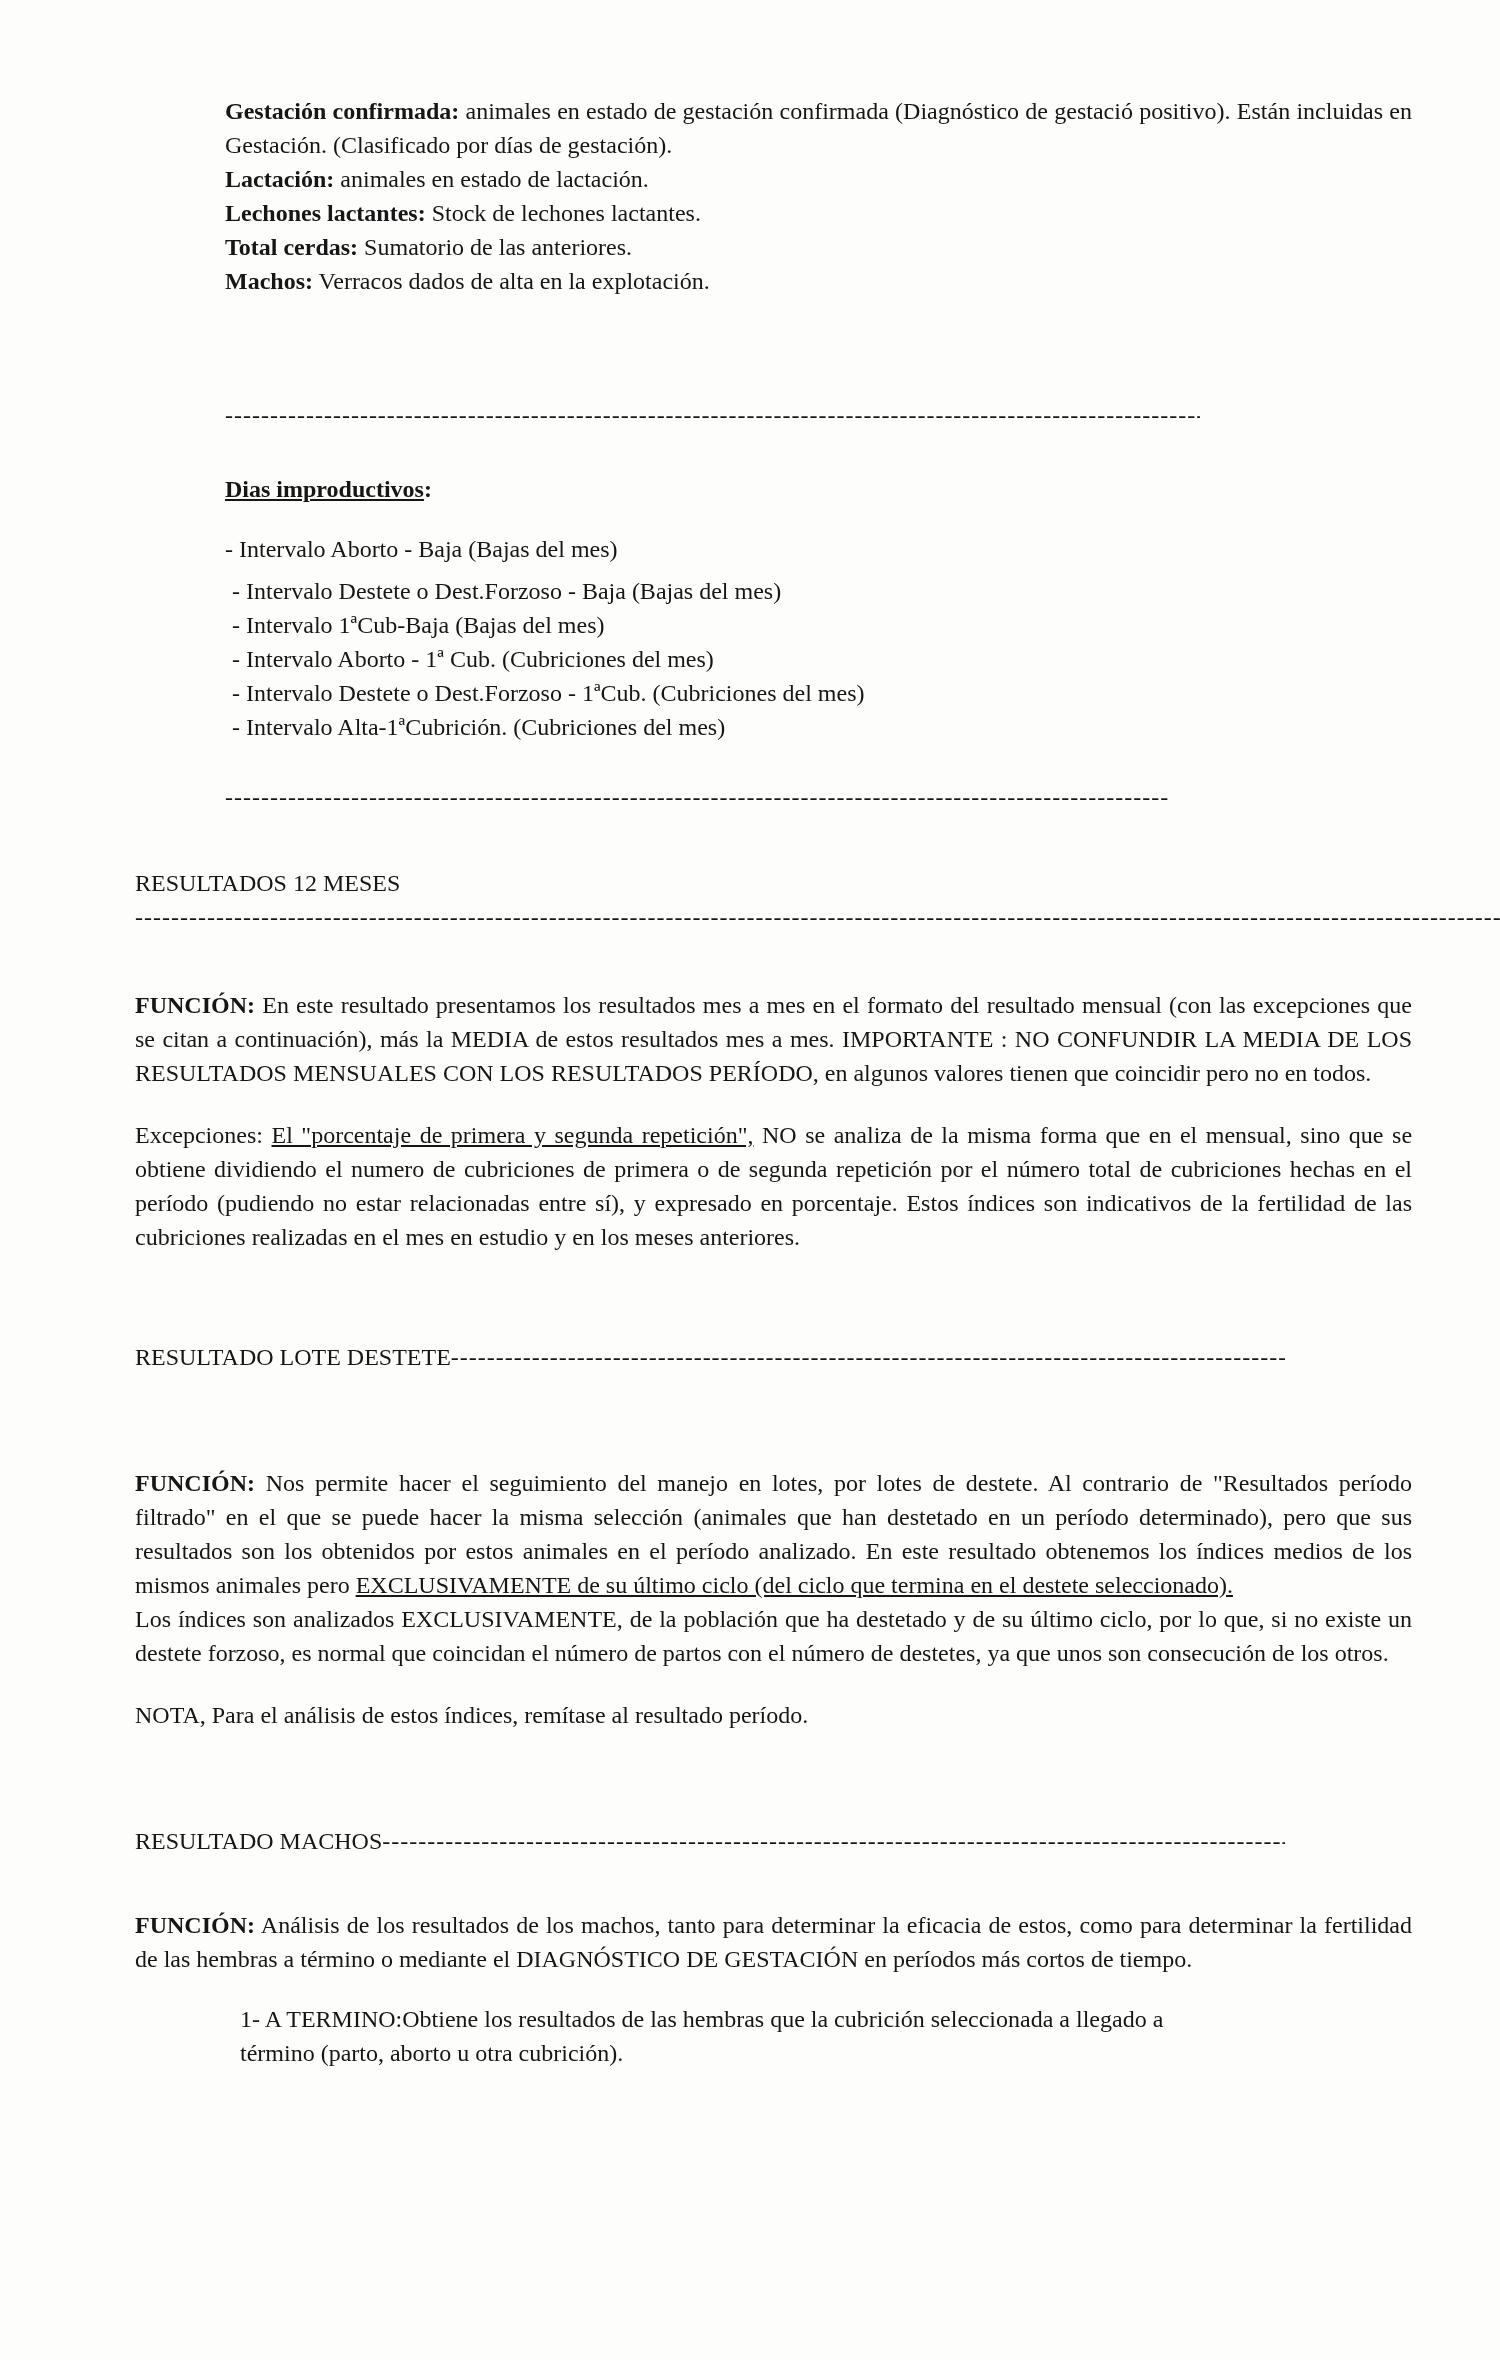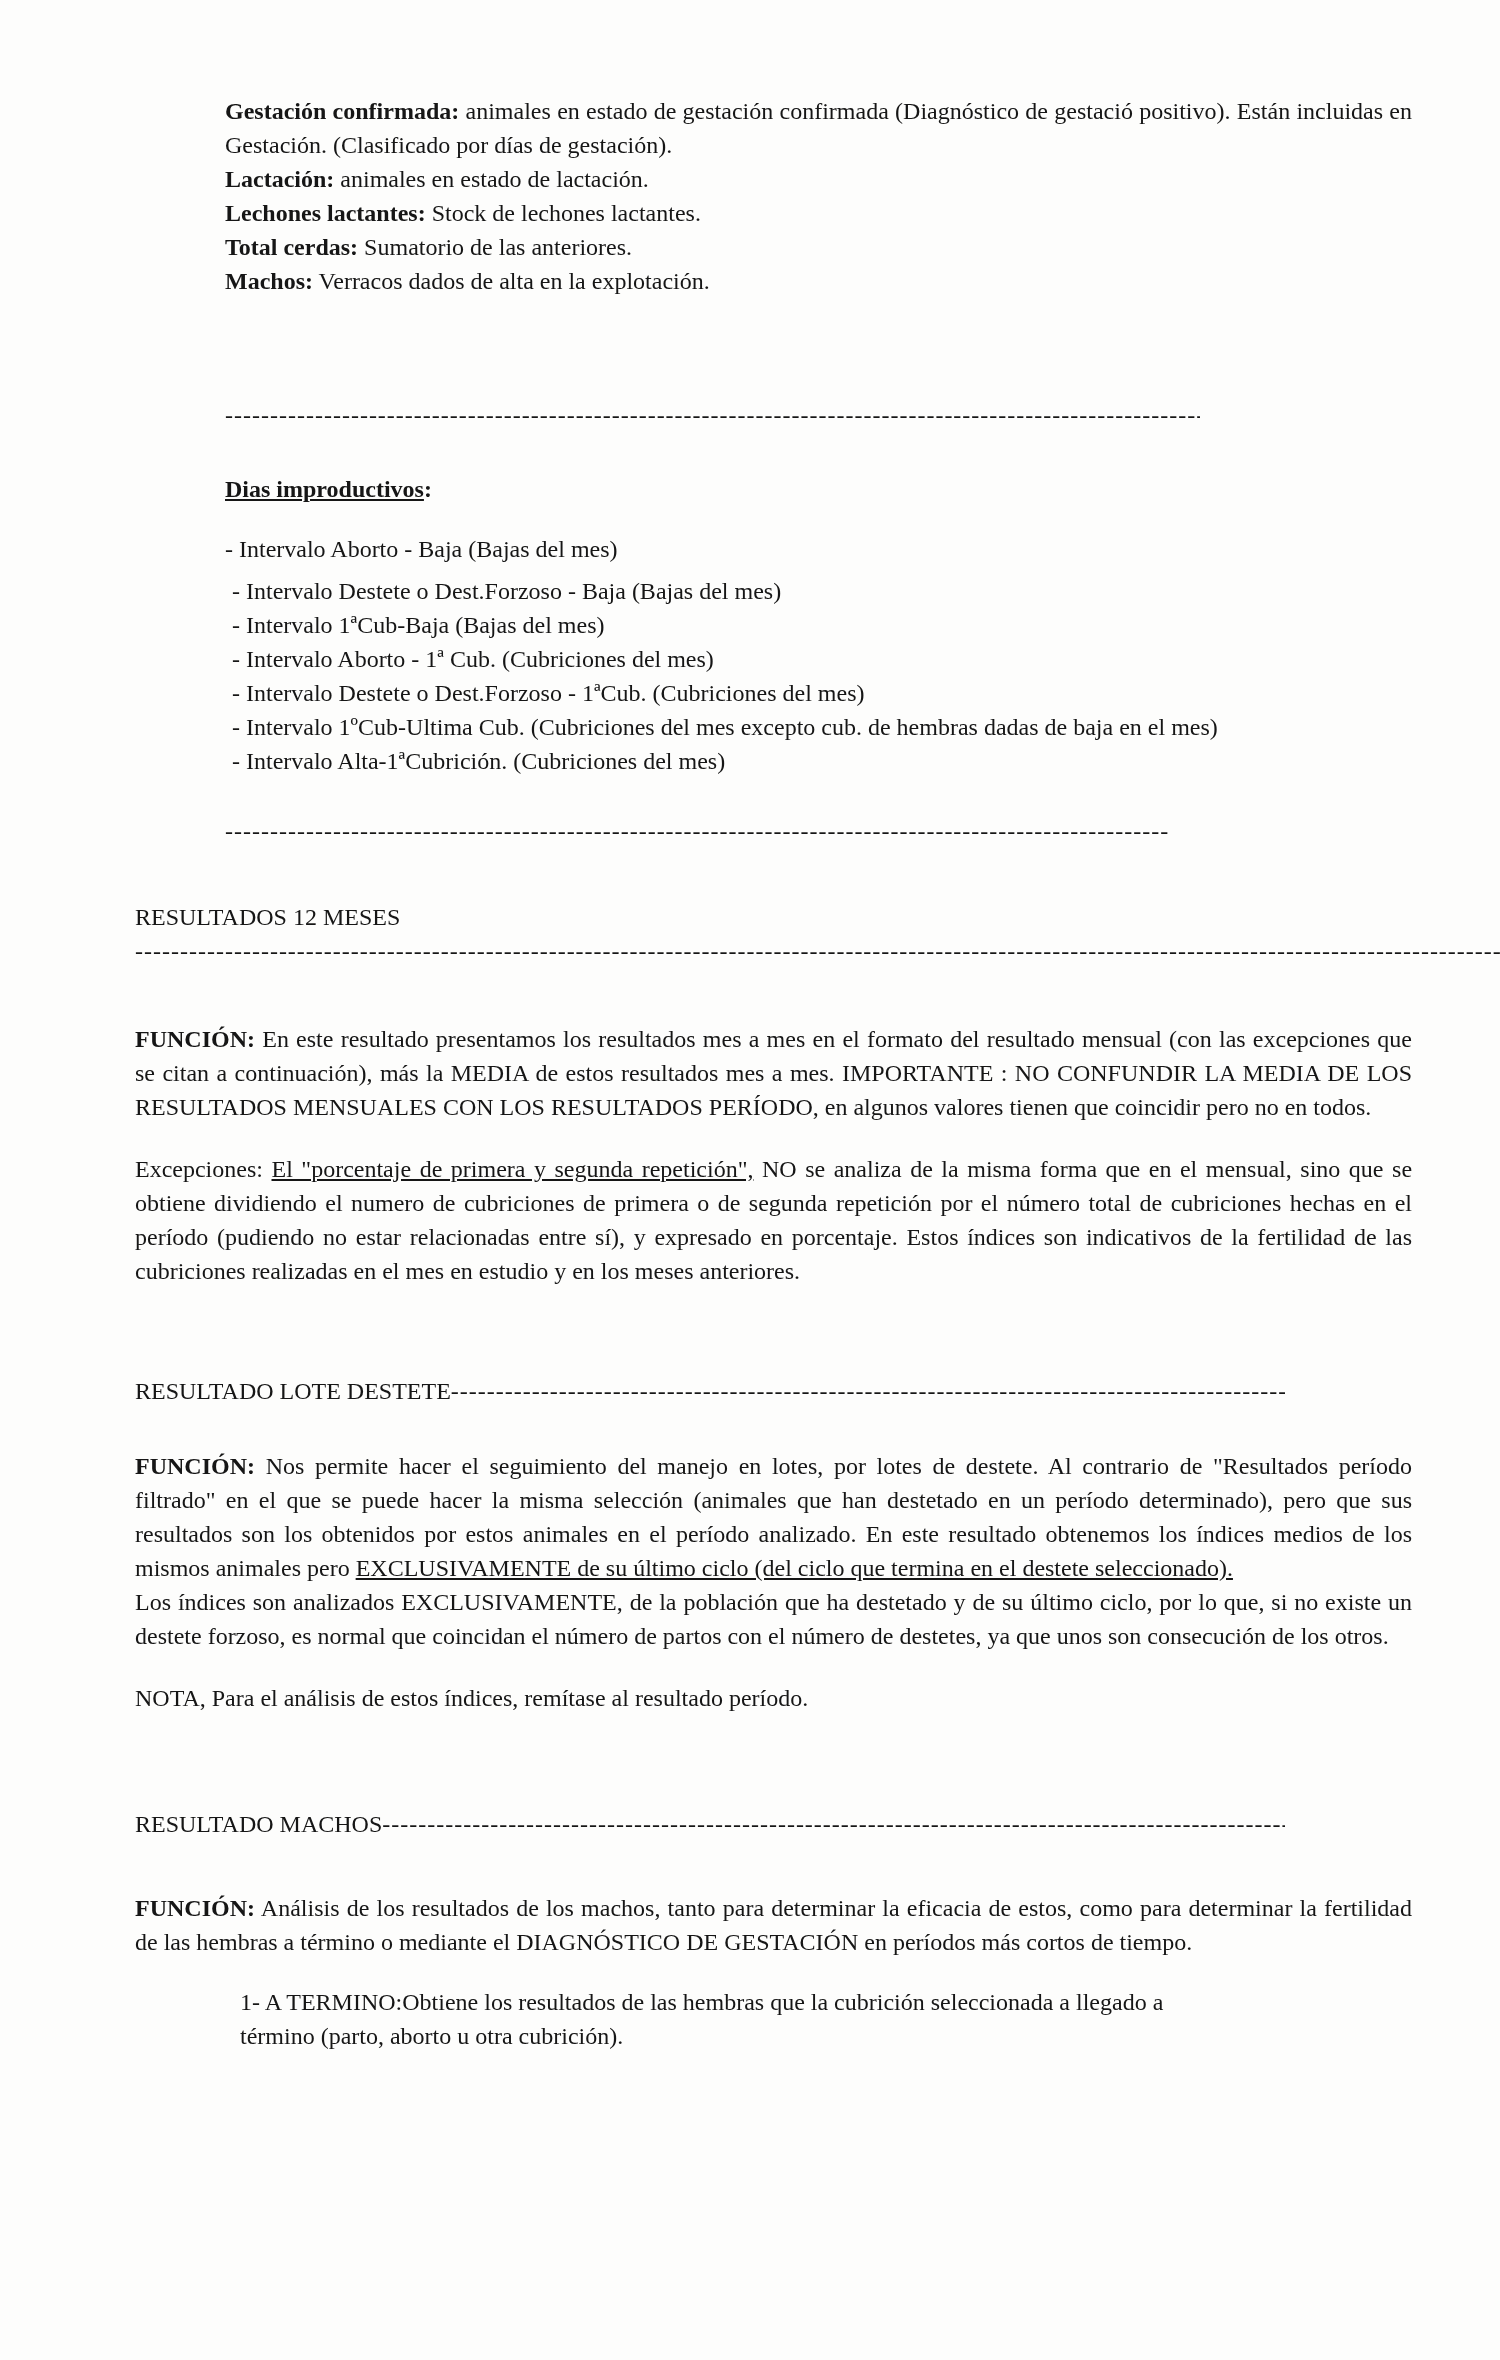--- a/index.html
+++ b/index.html
@@ -58,21 +58,21 @@
   .heading-2 { margin-top: 86px; }
   .heading-3 { margin-top: 92px; }
 
   .body-par {
     margin-left: 135px;
     margin-right: 88px;
     text-align: justify;
   }
   .par-funcion-12  { margin-top: 54px; }
   .par-excepciones { margin-top: 28px; }
-  .par-funcion-lote { margin-top: 41px; }
+  .par-funcion-lote { margin-top: 92px; }
   .par-nota { margin-top: 28px; text-align: left; }
   .par-funcion-machos { margin-top: 50px; }
 
   .opciones-label { margin: 36px 0 0 232px; }
   .opcion-1 { margin: 26px 0 0 240px; width: 960px; text-align: left; }
 </style>
 </head>
 <body>
 
 <div class="page">
@@ -88,21 +88,20 @@
   <div class="divider divider-1"><span>----------------------------------------------------------------------------------------------------------------------------------------------------------------------------</span></div>
 
   <p class="dias-title"><b class="u">Dias improductivos</b><b>:</b></p>
 
   <div class="dias-list">
     <p>- Intervalo Aborto - Baja  (Bajas del mes)</p>
     <p>- Intervalo Destete o Dest.Forzoso - Baja (Bajas del mes)</p>
     <p>- Intervalo 1ªCub-Baja (Bajas del mes)</p>
     <p>- Intervalo Aborto - 1ª Cub. (Cubriciones del mes)</p>
     <p>- Intervalo Destete o Dest.Forzoso - 1ªCub. (Cubriciones del mes)</p>
-    <p>- Intervalo 1ºCub-Ultima Cub. (Cubriciones del mes excepto cub. de hembras dadas de baja en el mes)</p>
     <p>- Intervalo Alta-1ªCubrición. (Cubriciones del mes)</p>
   </div>
 
   <div class="divider divider-2"><span>----------------------------------------------------------------------------------------------------------------------------------------------------------------------------</span></div>
 
   <div class="heading heading-1">
     <span>RESULTADOS 12 MESES</span>
       <span class="dashes">----------------------------------------------------------------------------------------------------------------------------------------------------------------------------</span>
   </div>
 

